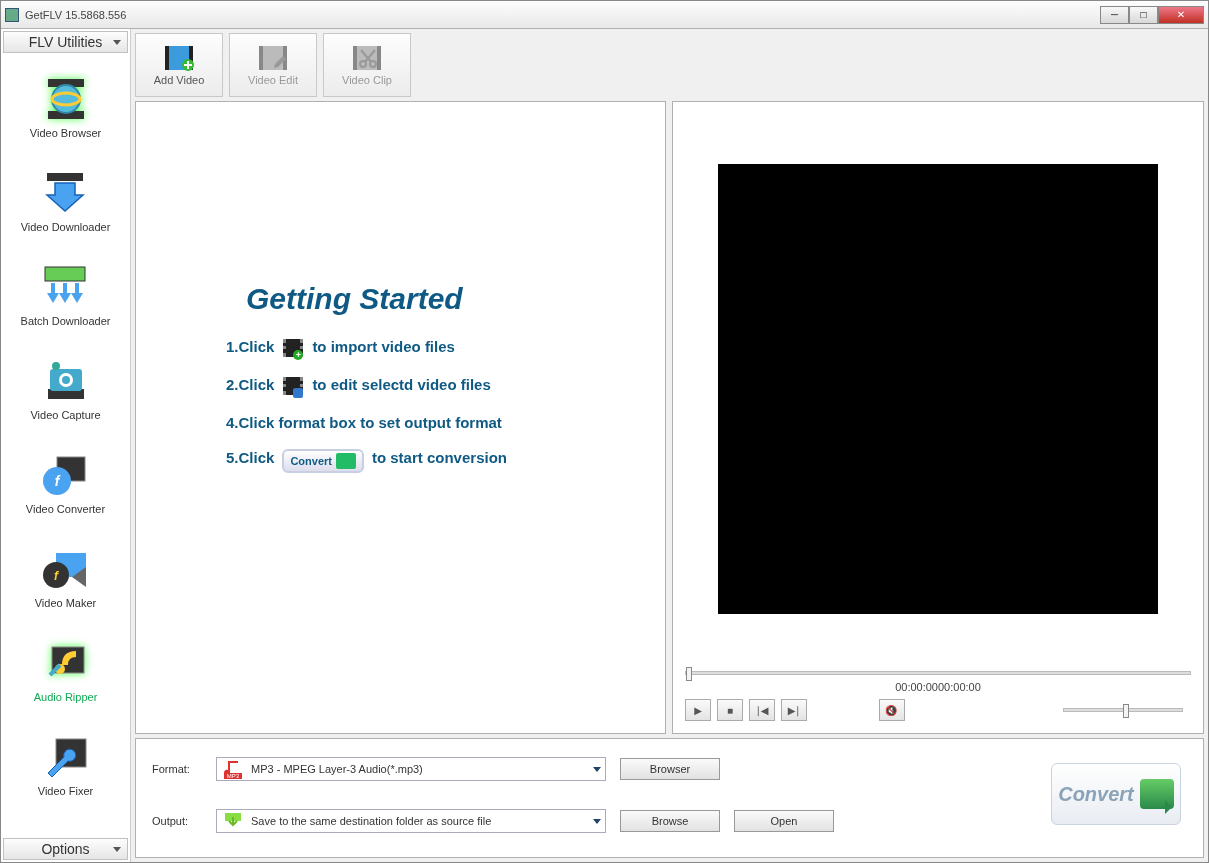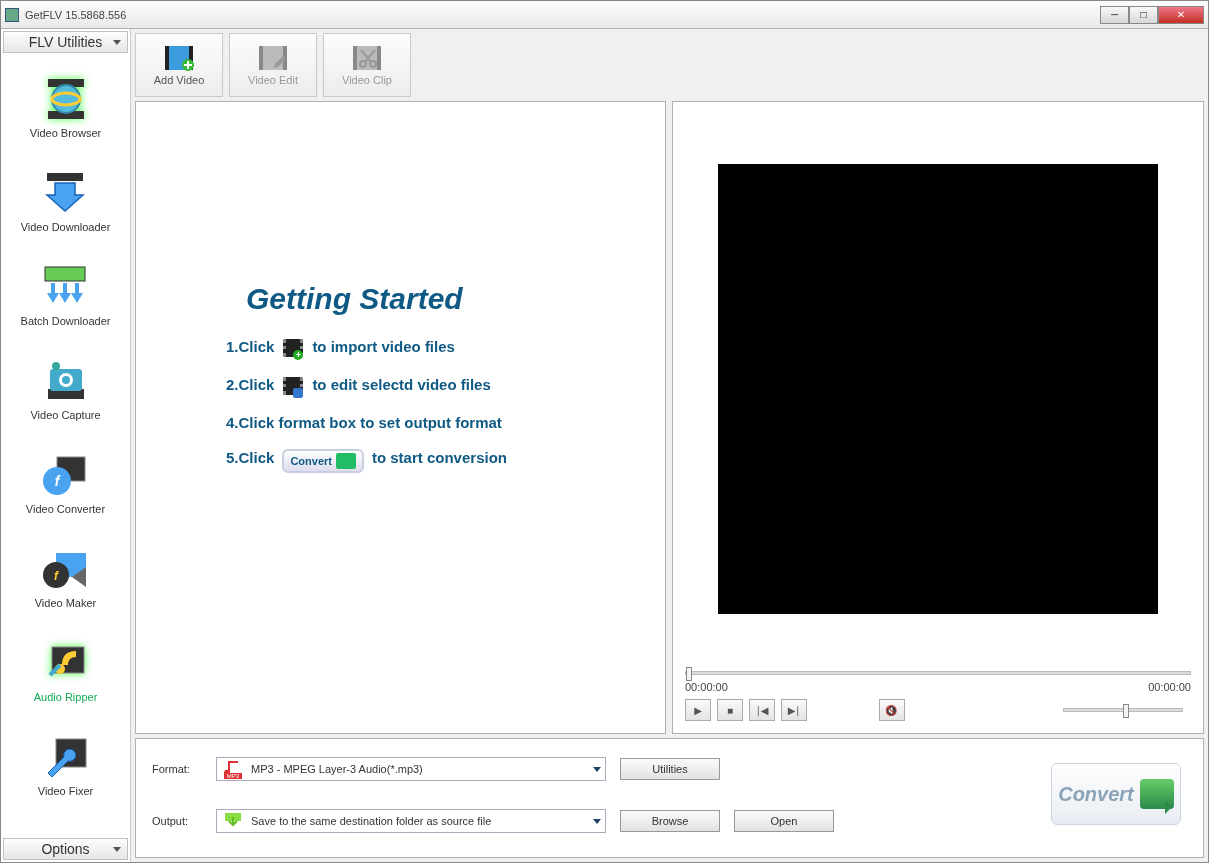--- a/index.html
+++ b/index.html
@@ -274,21 +274,21 @@
 
         <div class="panel right-panel">
           <div class="preview-box">
             <div class="preview-video"></div>
           </div>
           <div class="seek-row">
             <div class="seek">
                 <div class="seek-handle"></div>
               </div>
           </div>
-          <div style="display:flex; justify-content:space-between; font-size:11px; color:#444; padding:0 2px 4px;">
+          <div style="display:flex; justify-content:center; font-size:11px; color:#444; padding:0 2px 4px;">
             <span>00:00:00</span>
             <span>00:00:00</span>
           </div>
           <div class="ctrl-row">
             <div class="pbtn">▶</div>
             <div class="pbtn">■</div>
             <div class="pbtn">∣◀</div>
             <div class="pbtn">▶∣</div>
             <div style="width:60px"></div>
             <div class="pbtn">🔇</div>
@@ -307,21 +307,21 @@
             <span class="cico">
               <svg width="22" height="20" viewBox="0 0 22 20">
                   <path d="M8 4 v10 a3 3 0 1 1 -2 -3 V2 l10 0 v2 z" fill="#d33"></path>
                   <rect x="2" y="14" width="18" height="6" fill="#d33"></rect>
                   <text x="11" y="19" font-size="6" fill="#fff" text-anchor="middle">MP3</text>
                 </svg>
             </span>
             <span class="ctext">MP3 - MPEG Layer-3 Audio(*.mp3)</span>
             <span class="carrow"></span>
           </div>
-          <button class="std-btn">Utilities</button>
+          <button class="std-btn">Browser</button>
         </div>
         <div class="form-row">
           <label>Output:</label>
           <div class="combo">
             <span class="cico">
               <svg width="22" height="20" viewBox="0 0 22 20">
                   <rect x="3" y="2" width="16" height="8" fill="#8d4"></rect>
                   <path d="M11 6 v8 M7 10 l4 4 4-4" stroke="#6b2" stroke-width="2" fill="none"></path>
                 </svg>
             </span>

